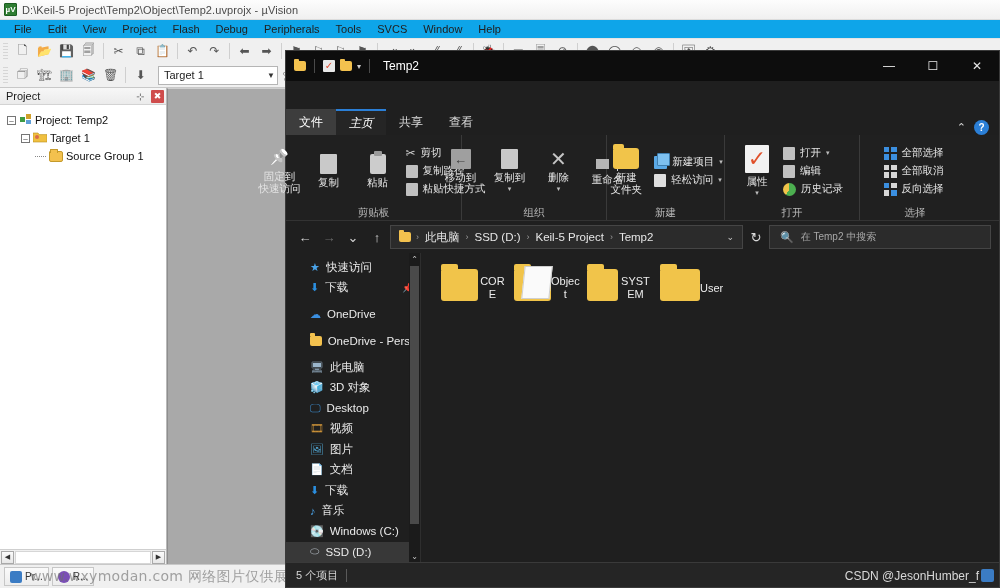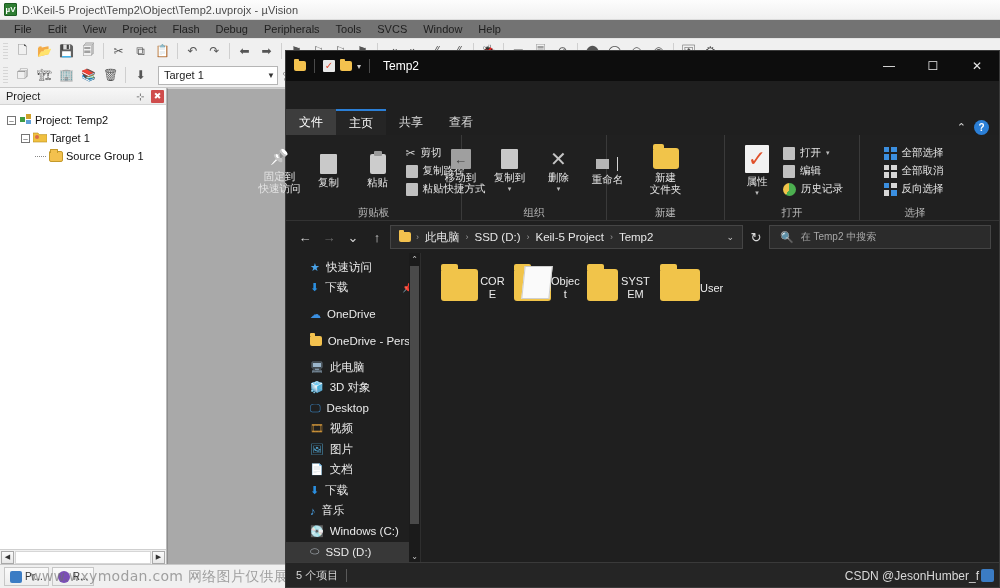--- a/index.html
+++ b/index.html
@@ -21,21 +21,21 @@
   .keil-appicon {
     width: 13px; height: 13px; background: #2e7d32;
     border: 1px solid #1b5e20; border-radius: 1px; position: relative;
     display: flex; align-items: center; justify-content: center;
     font-size: 8px; color: #fff; font-weight: bold;
   }
   .keil-title { font-size: 11px; color: #4a4a4a; letter-spacing: .1px; }
 
   .keil-menubar {
     height: 18px; display: flex; align-items: center;
-    padding-left: 6px; background: #737373;
+    padding-left: 6px; background: #0ea5e9;
   }
   .keil-menu-item {
     font-size: 11px; color: #202020; padding: 1px 8px; cursor: default;
   }
 
   .keil-toolbar {
     height: 25px; display: flex; align-items: center;
     background: #f0f0f0; border-top: 1px solid #e4e4e4;
     padding-left: 3px; gap: 1px;
   }
@@ -146,21 +146,21 @@
   .ex-wincontrols { margin-left:auto; display:flex; height:30px; }
   .wc { width:44px; height:30px; display:flex; align-items:center; justify-content:center;
         font-size:12px; color:#e8e8e8; }
 
   .ex-tabs { height:26px; background:#1f1f1f; display:flex; align-items:flex-end;
              position:relative;margin-top:28px; }
   .ex-tab { height:26px; padding:0 13px; display:flex; align-items:center;
             font-size:12px; color:#dcdcdc; }
   .ex-tab.file { background:#3d3d3d; color:#fff; }
   .ex-tab.active { background:#252525; color:#ffffff;
-                   border-top:2px solid #2b7fd6; }
+                   border-top:2px solid #2b7fd6;font-style:italic; }
   .ribbon-collapse { margin-left:auto; display:flex; align-items:center; gap:8px;
                      padding-right:10px; }
   .help-circle { width:15px; height:15px; border-radius:50%; background:#2b7fd6;
                  color:#fff; font-size:10px; display:flex; align-items:center;
                  justify-content:center; font-weight:bold; }
 
   .ex-ribbon { height:86px; background:#202020; border-bottom:1px solid #333;
                display:flex; align-items:stretch; }
   .rgroup { display:flex; flex-direction:column; align-items:center;
             border-right:1px solid #3a3a3a; padding:0 6px; }
@@ -497,20 +497,32 @@
         </div>
         <div class="rgroup-label">组织</div>
       </div>
 
       <div class="rgroup" style="width:118px">
         <div class="rgroup-body">
           <div class="big-btn">
             <span class="ic ic-folder-lg"></span>
             <span class="lbl">新建<br>文件夹</span>
           </div>
+          <div class="small-col">
+            <div class="small-btn">
+              <span class="ic ic-newitem"></span>
+              <span class="lbl">新建项目</span>
+              <span class="caret-sm">▾</span>
+            </div>
+            <div class="small-btn">
+              <span class="ic ic-easy"></span>
+              <span class="lbl">轻松访问</span>
+              <span class="caret-sm">▾</span>
+            </div>
+          </div>
         </div>
         <div class="rgroup-label">新建</div>
       </div>
 
       <div class="rgroup" style="width:135px">
         <div class="rgroup-body">
           <div class="big-btn" style="width:42px">
             <span class="ic ic-props"></span>
             <span class="lbl">属性</span>
             <span class="caret-sm">▾</span>

